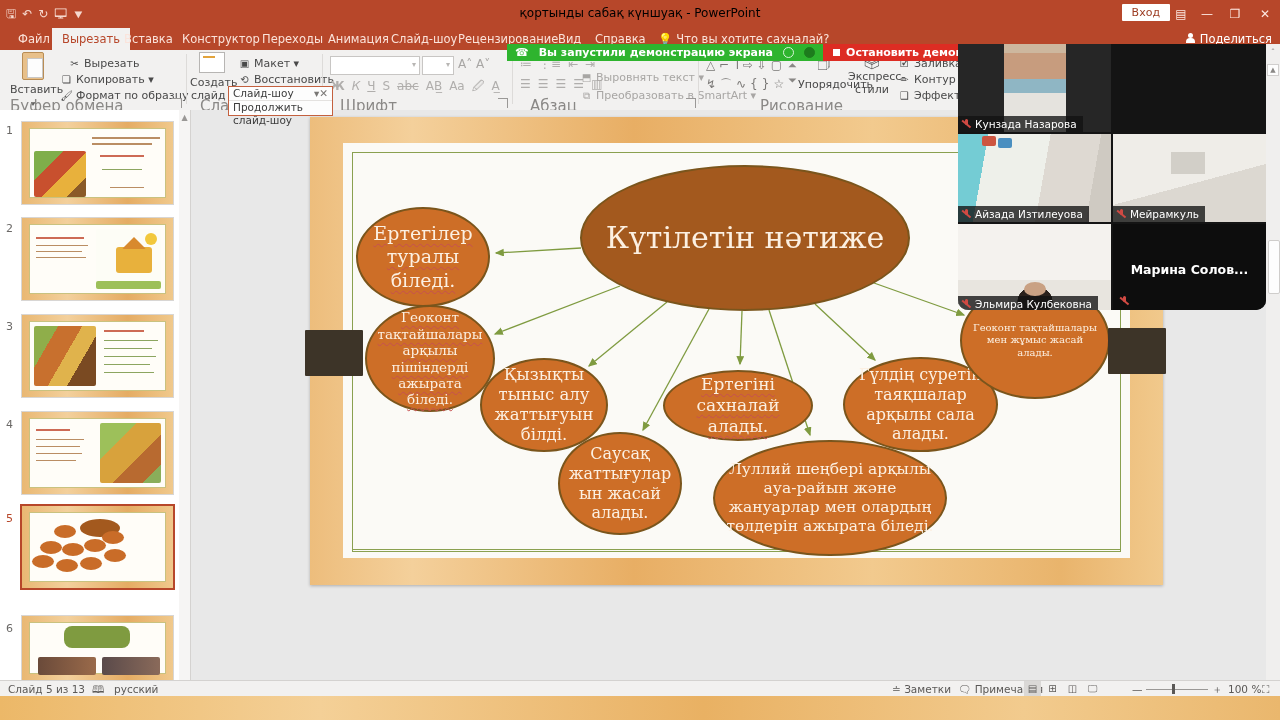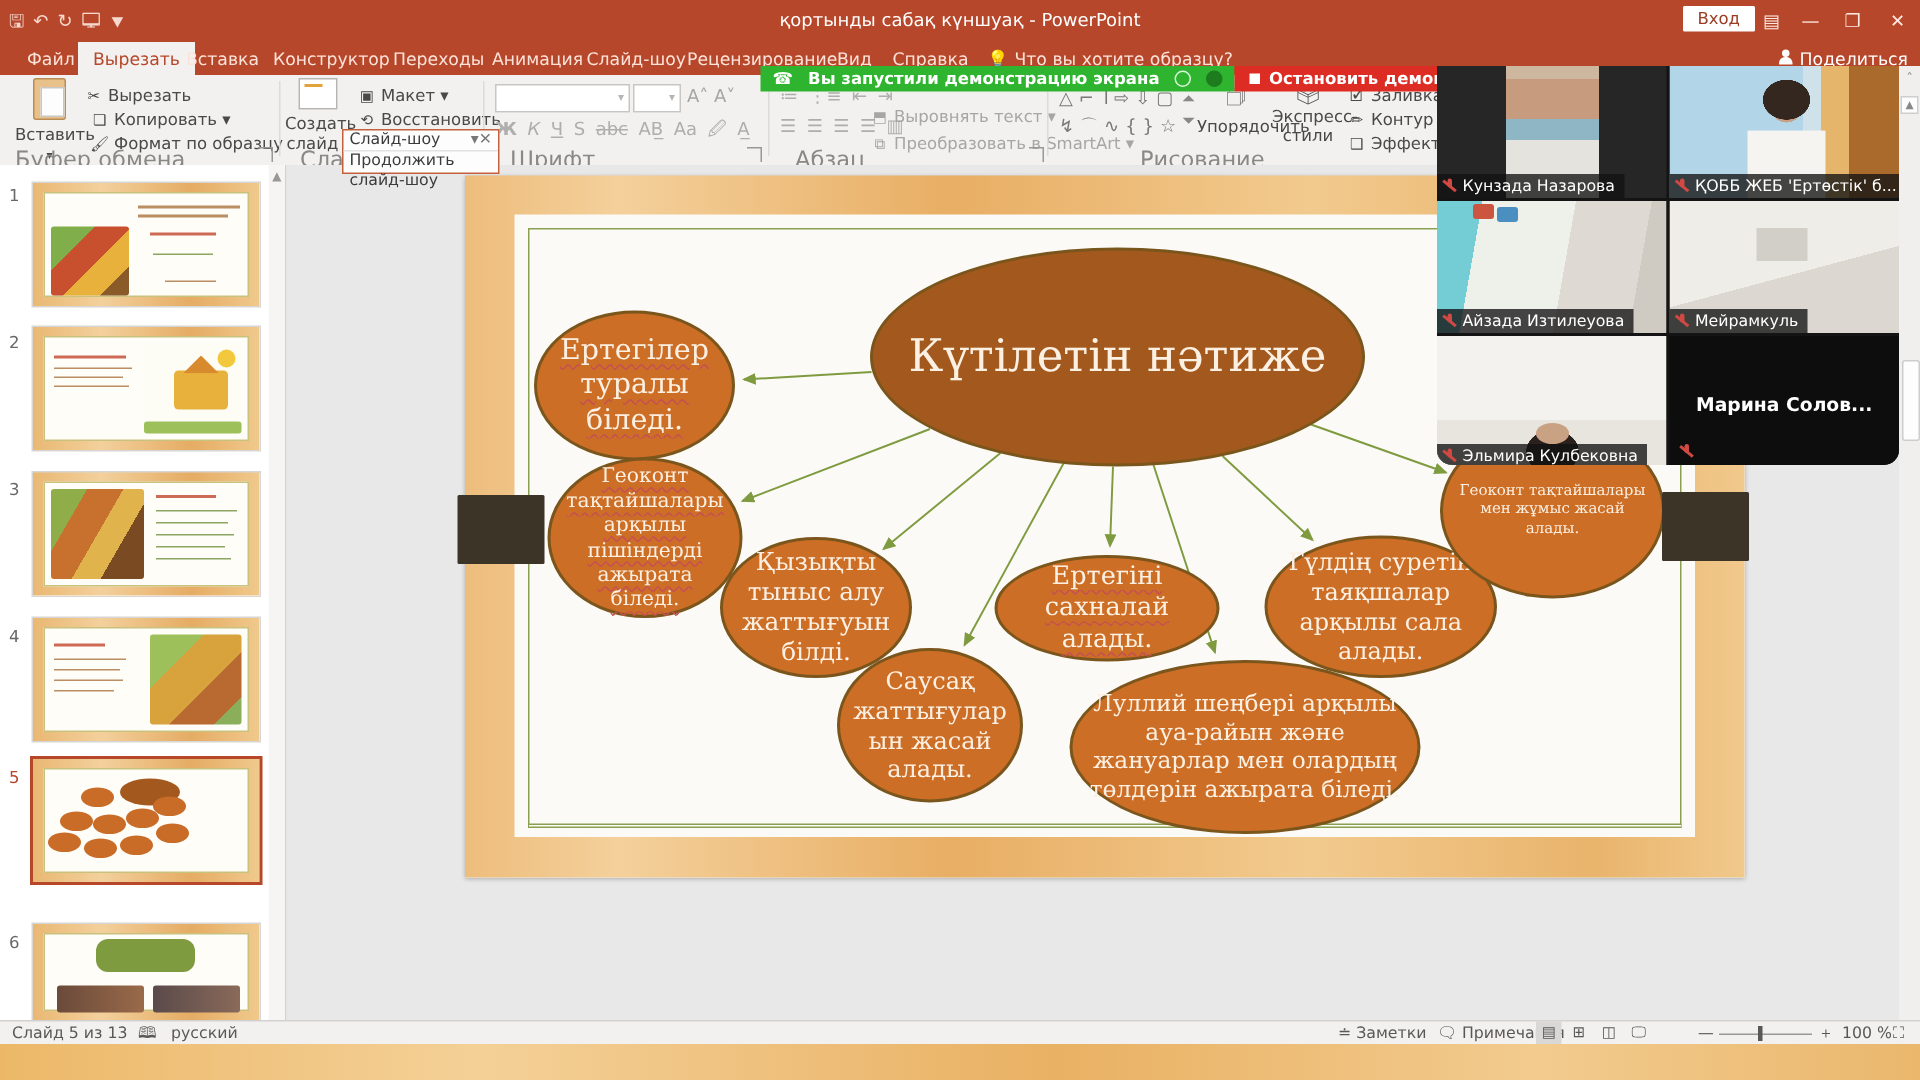--- a/index.html
+++ b/index.html
@@ -4,21 +4,21 @@
 <style>
   html,body{margin:0;padding:0;}
   .app{position:relative;width:1280px;height:720px;overflow:hidden;background:#e8e8e8;
        font-family:"DejaVu Sans","Liberation Sans",sans-serif;font-size:11px;color:#444;
        -webkit-font-smoothing:antialiased;}
   .abs{position:absolute;}
 
   
   .titlebar{position:absolute;left:0;top:0;width:1280px;height:28px;background:#b7472a;color:#fff;}
   .qat{position:absolute;left:6px;top:5px;color:#f6d9cf;font-size:12px;letter-spacing:6px;}
-  .title-text{position:absolute;left:0;right:0;top:6px;text-align:center;font-size:12px;color:#ffffff;}
+  .title-text{position:absolute;left:0;right:0;top:6px;text-align:center;font-size:12px;color:#000000;}
   .signin{position:absolute;right:110px;top:4px;background:#fff;color:#9c3c22;padding:2px 10px;font-size:11px;border-radius:1px;}
   .winbtn{position:absolute;top:0;width:30px;height:28px;text-align:center;line-height:28px;color:#fde9e2;font-size:12px;}
   .ribbon-display{right:84px;}
   .btn-min{right:58px;}
   .btn-max{right:30px;}
   .btn-close{right:0;}
 
   
   .tabrow{position:absolute;left:0;top:28px;width:1280px;height:22px;background:#b7472a;}
   .tab{position:absolute;top:0;height:22px;line-height:22px;padding:0 10px;color:#fbe3da;font-size:11.5px;}
@@ -165,31 +165,31 @@
     <div class="tab" style="left:8px">Файл</div>
     <div class="tab active" style="left:52px">Вырезать</div>
     <div class="tab" style="left:114px">Вставка</div>
     <div class="tab" style="left:172px">Конструктор</div>
     <div class="tab" style="left:252px">Переходы</div>
     <div class="tab" style="left:318px">Анимация</div>
     <div class="tab" style="left:381px">Слайд-шоу</div>
     <div class="tab" style="left:448px">Рецензирование</div>
     <div class="tab" style="left:548px">Вид</div>
     <div class="tab" style="left:585px">Справка</div>
-    <div class="tab tellme" style="left:648px"><span class="bulb">💡</span><span>Что вы хотите образцу?</span></div>
+    <div class="tab tellme" style="left:648px"><span class="bulb">💡</span><span>Что вы хотите сахналай?</span></div>
     <div class="share-btn"><span class="person-ico"></span><span>Поделиться</span></div>
   </div>
 
   <div class="ribbon">
 
     <div class="bigbtn" style="left:10px;top:2px;width:46px">
       <span class="clip-ico"></span><br>
       <span>Вставить</span><br><span style="font-size:8px">▾</span>
     </div>
-    <div class="smallbtn" style="left:56px;top:6px"><span class="ico">✂</span><span>Вырезать</span></div>
+    <div class="smallbtn" style="left:68px;top:6px"><span class="ico">✂</span><span>Вырезать</span></div>
     <div class="smallbtn" style="left:60px;top:22px"><span class="ico">❏</span><span>Копировать</span> ▾</div>
     <div class="smallbtn" style="left:60px;top:38px"><span class="ico">🖌</span><span>Формат по образцу</span></div>
     <div class="grouplabel" style="left:10px;width:165px">Буфер обмена</div>
     <div class="launcher" style="left:172px"></div>
     <div class="rsep" style="left:186px"></div>
 
     <div class="bigbtn" style="left:190px;top:2px;width:44px">
       <span class="slide-ico"></span><br>
       <span>Создать слайд</span> <span style="font-size:8px">▾</span>
     </div>
@@ -411,27 +411,20 @@
   <div class="desktopstrip"></div>
 
   <div class="zoomoverlay">
     <div class="tile t1" style="left:0;top:0">
       <div class="vid"></div>
       <div class="plabel">
           <span class="mic"></span>
           <span>Кунзада Назарова</span>
         </div>
     </div>
-    <div class="tile t2" style="left:155px;top:0">
-      <div class="vid"></div>
-      <div class="plabel">
-          <span class="mic"></span>
-          <span>ҚОББ ЖЕБ 'Ертөстік' б...</span>
-        </div>
-    </div>
     <div class="tile t3" style="left:0;top:90px">
       <div class="vid"></div>
       <div class="plabel">
           <span class="mic"></span>
           <span>Айзада Изтилеуова</span>
         </div>
     </div>
     <div class="tile t4" style="left:155px;top:90px">
       <div class="vid"></div>
       <div class="plabel">

